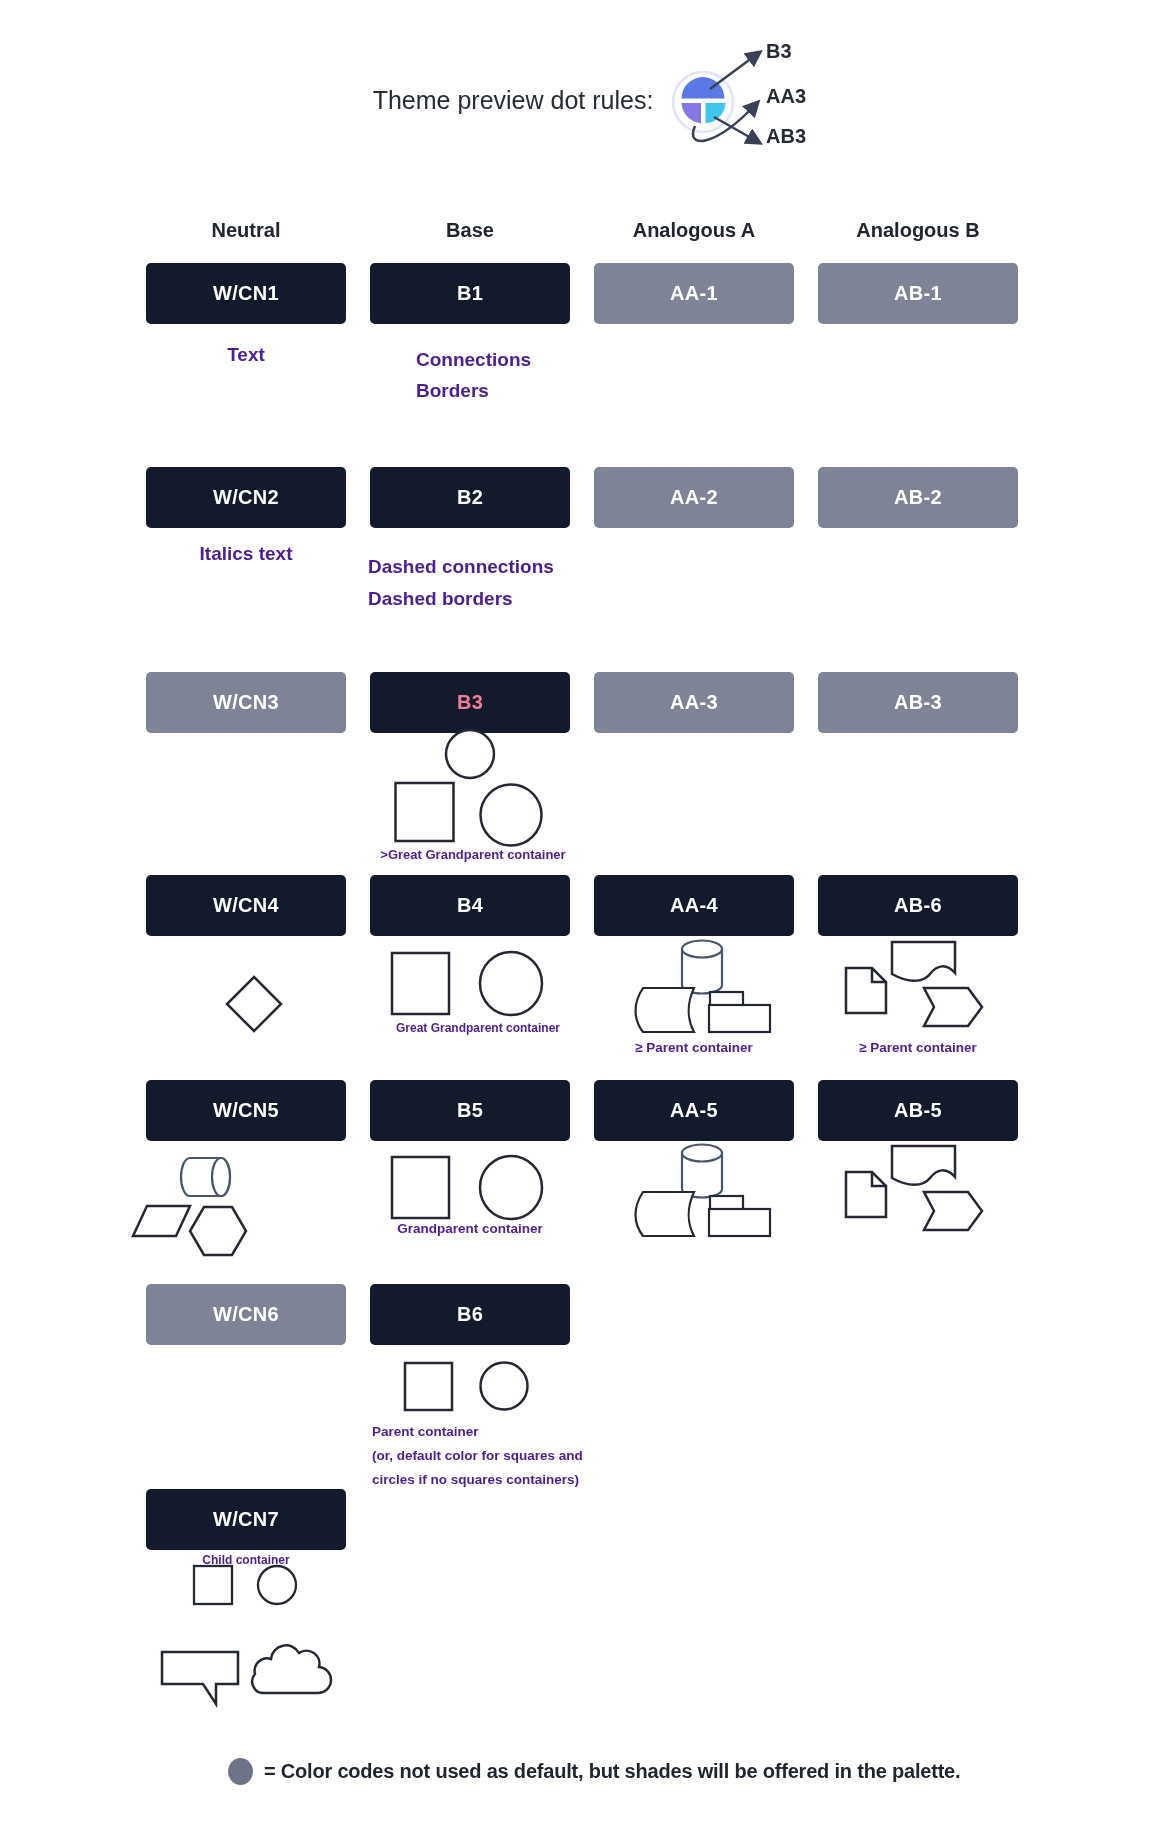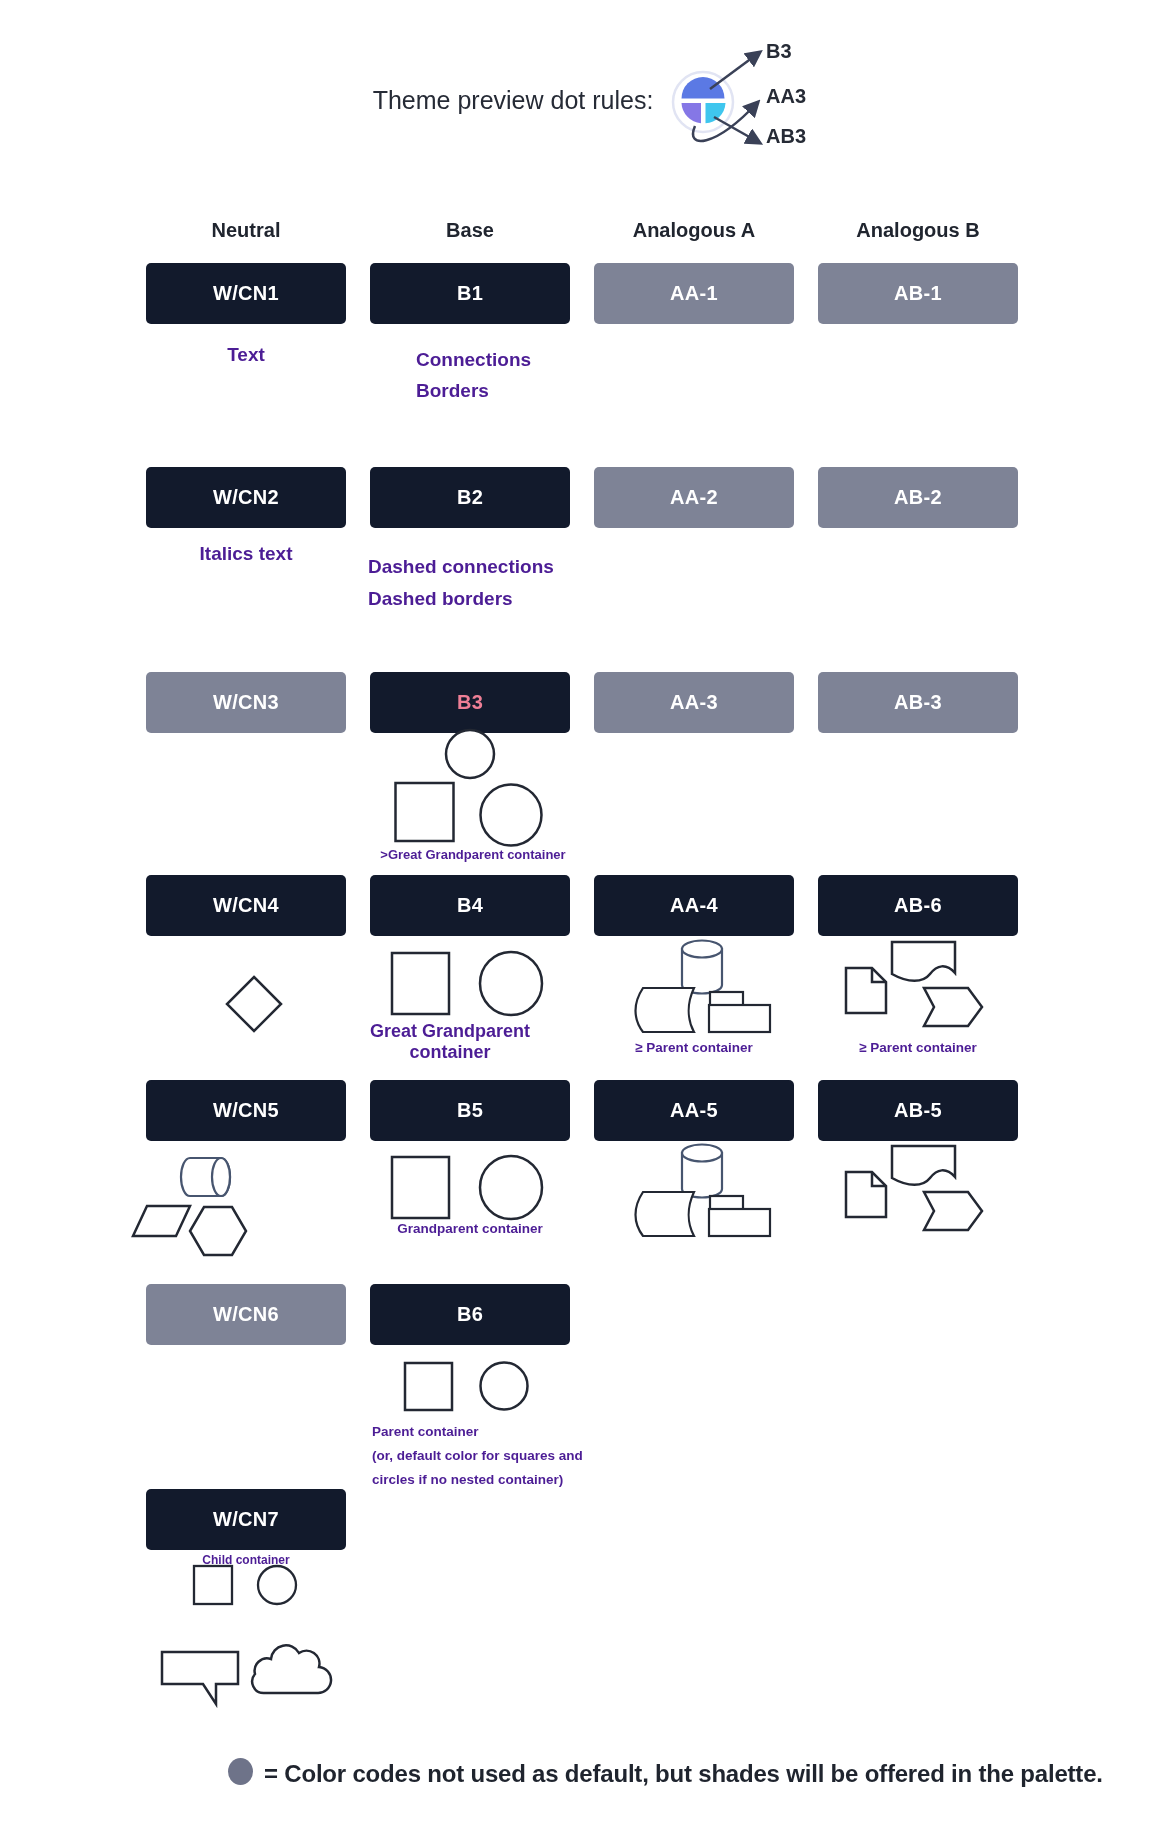--- a/index.html
+++ b/index.html
@@ -18,21 +18,21 @@
   .pink{color:#ee7f96}
   .hdr{position:absolute;top:219px;width:200px;text-align:center;
        font-size:20px;font-weight:700;color:#20252f;}
   .cap{position:absolute;font-weight:700;color:#4c1d95;}
   .ctr{text-align:center;width:200px;}
   .title{position:absolute;left:363px;top:86px;width:300px;text-align:center;
          font-size:25px;font-weight:400;color:#262b36;}
   .dotlbl{position:absolute;left:766px;font-size:20px;font-weight:600;color:#262b36;}
   .legend-dot{position:absolute;left:228px;top:1758px;width:25px;height:27px;
               border-radius:50%;background:#6e7389;}
-  .legend-text{position:absolute;left:264px;top:1760px;font-size:24px;font-weight:700;
+  .legend-text{position:absolute;left:264px;top:1760px;font-size:20px;font-weight:700;
                color:#1f242e;letter-spacing:-0.2px;}
   svg{position:absolute;display:block;}
 </style>
 </head>
 <body>
 
 <div class="stage">
 
   <div class="title">Theme preview dot rules:</div>
 
@@ -97,21 +97,21 @@
   <div class="pill dark c3 r4">AB-6</div>
 
   <svg style="left:224px;top:975px" width="60" height="58" viewBox="0 0 60 58">
     <polygon points="30,2 57,29 30,56 3,29" fill="#ffffff" stroke="#232833" stroke-width="2.5"></polygon>
   </svg>
 
   <svg style="left:388px;top:949px" width="165" height="70" viewBox="0 0 165 70">
     <rect x="4" y="4" width="57" height="61" fill="#ffffff" stroke="#232833" stroke-width="2.5"></rect>
     <ellipse cx="123" cy="34.5" rx="31" ry="31.5" fill="#ffffff" stroke="#232833" stroke-width="2.5"></ellipse>
   </svg>
-  <div class="cap ctr" style="left:350px;top:1021px;font-size:18px">Great Grandparent container</div>
+  <div class="cap ctr" style="left:378px;top:1021px;font-size:12px">Great Grandparent container</div>
 
   <svg style="left:630px;top:937px" width="145" height="100" viewBox="0 0 145 100">
     <path d="M 52,12 L 52,48 A 20,8.5 0 0 0 92,48 L 92,12 Z" fill="#ffffff" stroke="#47556f" stroke-width="2.2"></path>
     <ellipse cx="72" cy="12" rx="20" ry="8.5" fill="#ffffff" stroke="#47556f" stroke-width="2.2"></ellipse>
     <path d="M 13,51 L 64,51 C 57,66 57,82 64,95 L 13,95 C 3,82 3,66 13,51 Z" fill="#ffffff" stroke="#232833" stroke-width="2.2"></path>
     <rect x="80" y="55" width="33" height="14" fill="#ffffff" stroke="#232833" stroke-width="2.2"></rect>
     <rect x="79" y="68" width="61" height="27" fill="#ffffff" stroke="#232833" stroke-width="2.2"></rect>
   </svg>
   <div class="cap ctr" style="left:594px;top:1040px;font-size:13.5px">≥ Parent container</div>
 
@@ -159,21 +159,21 @@
   <div class="pill gray c0 r6">W/CN6</div>
   <div class="pill dark c1 r6">B6</div>
 
   <svg style="left:388px;top:1359px" width="160" height="58" viewBox="0 0 160 58">
     <rect x="17" y="4" width="47" height="47" fill="#ffffff" stroke="#232833" stroke-width="2.5"></rect>
     <circle cx="116" cy="27" r="23.5" fill="#ffffff" stroke="#232833" stroke-width="2.5"></circle>
   </svg>
   <div class="cap" style="left:372px;top:1420px;font-size:13.5px;line-height:24px">
     <div>Parent container</div>
     <div>(or, default color for squares and</div>
-    <div>circles if no nested container)</div>
+    <div>circles if no squares containers)</div>
   </div>
 
   <div class="pill dark c0 r7">W/CN7</div>
   <div class="cap ctr" style="left:146px;top:1553px;font-size:12px">Child container</div>
 
   <svg style="left:180px;top:1563px" width="125" height="46" viewBox="0 0 125 46">
     <rect x="14" y="3" width="38" height="38" fill="#ffffff" stroke="#232833" stroke-width="2.3"></rect>
     <circle cx="97" cy="22" r="19" fill="#ffffff" stroke="#232833" stroke-width="2.3"></circle>
   </svg>
 

